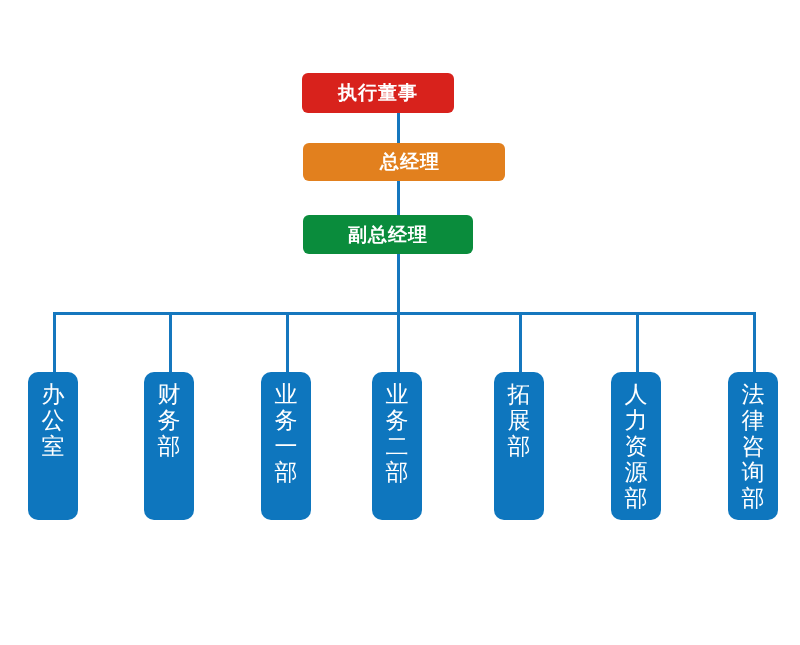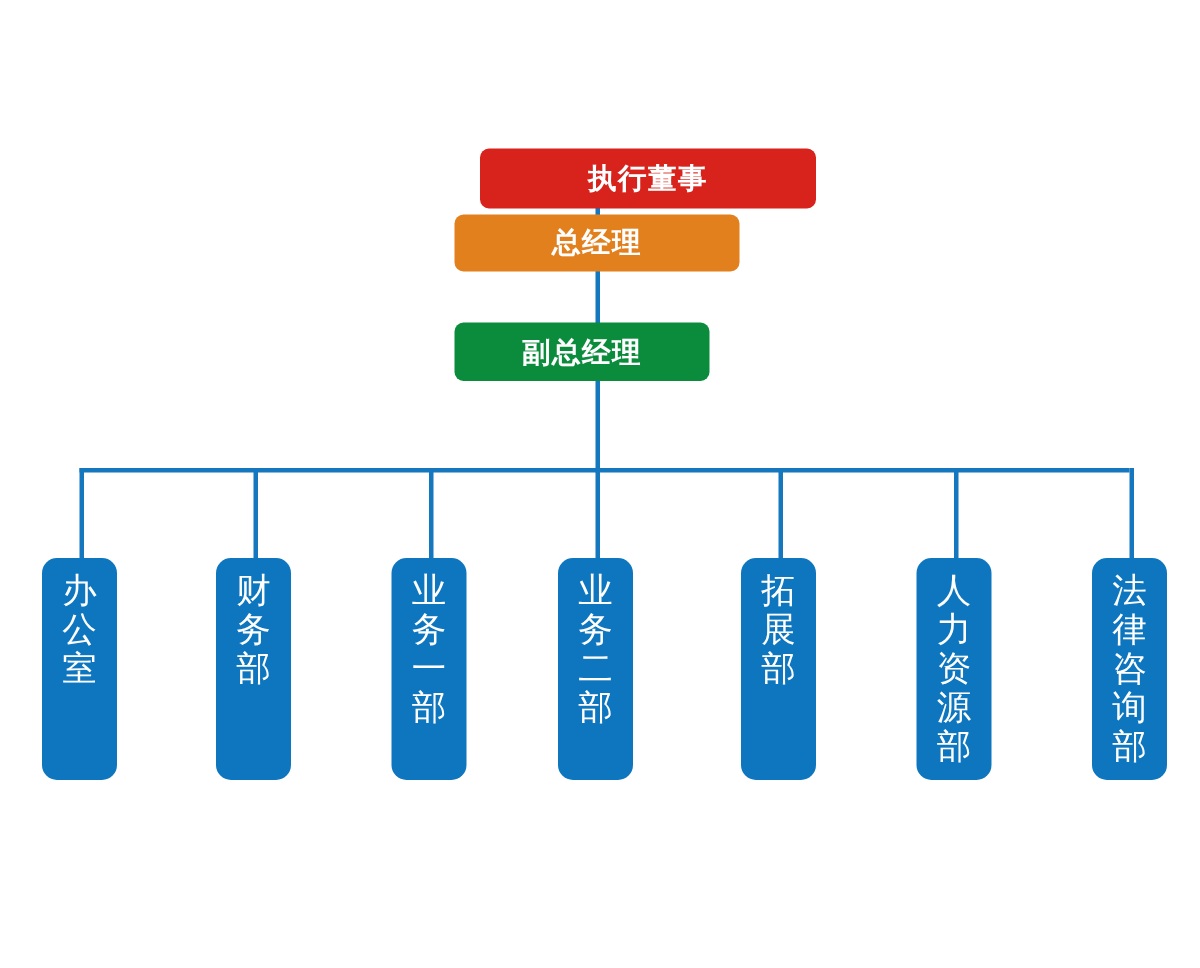--- a/index.html
+++ b/index.html
@@ -30,22 +30,22 @@
     color: #ffffff;
     font-size: 19px;
     font-weight: bold;
     letter-spacing: 1px;
     z-index: 3;
   }
   .exec-box.red    { background: #d8221c; }
   .exec-box.orange { background: #e2801e; }
   .exec-box.green  { background: #0a8c3c; }
 
-  #exec-director  { left: 320px; top: 73px;  width: 224px; height: 40px; margin-top: 26px; }
-  #general-manager{ left: 303px; top: 143px; width: 190px; height: 38px; }
+  #exec-director  { left: 302px; top: 73px;  width: 152px; height: 40px; }
+  #general-manager{ left: 303px; top: 143px; width: 190px; height: 38px; padding-left: 12px; }
   #deputy-manager { left: 303px; top: 215px; width: 170px; height: 39px; }
 
   
   .vline {
     position: absolute;
     width: 3px;
     background: #1577be;
     z-index: 1;
   }
   .hline {

